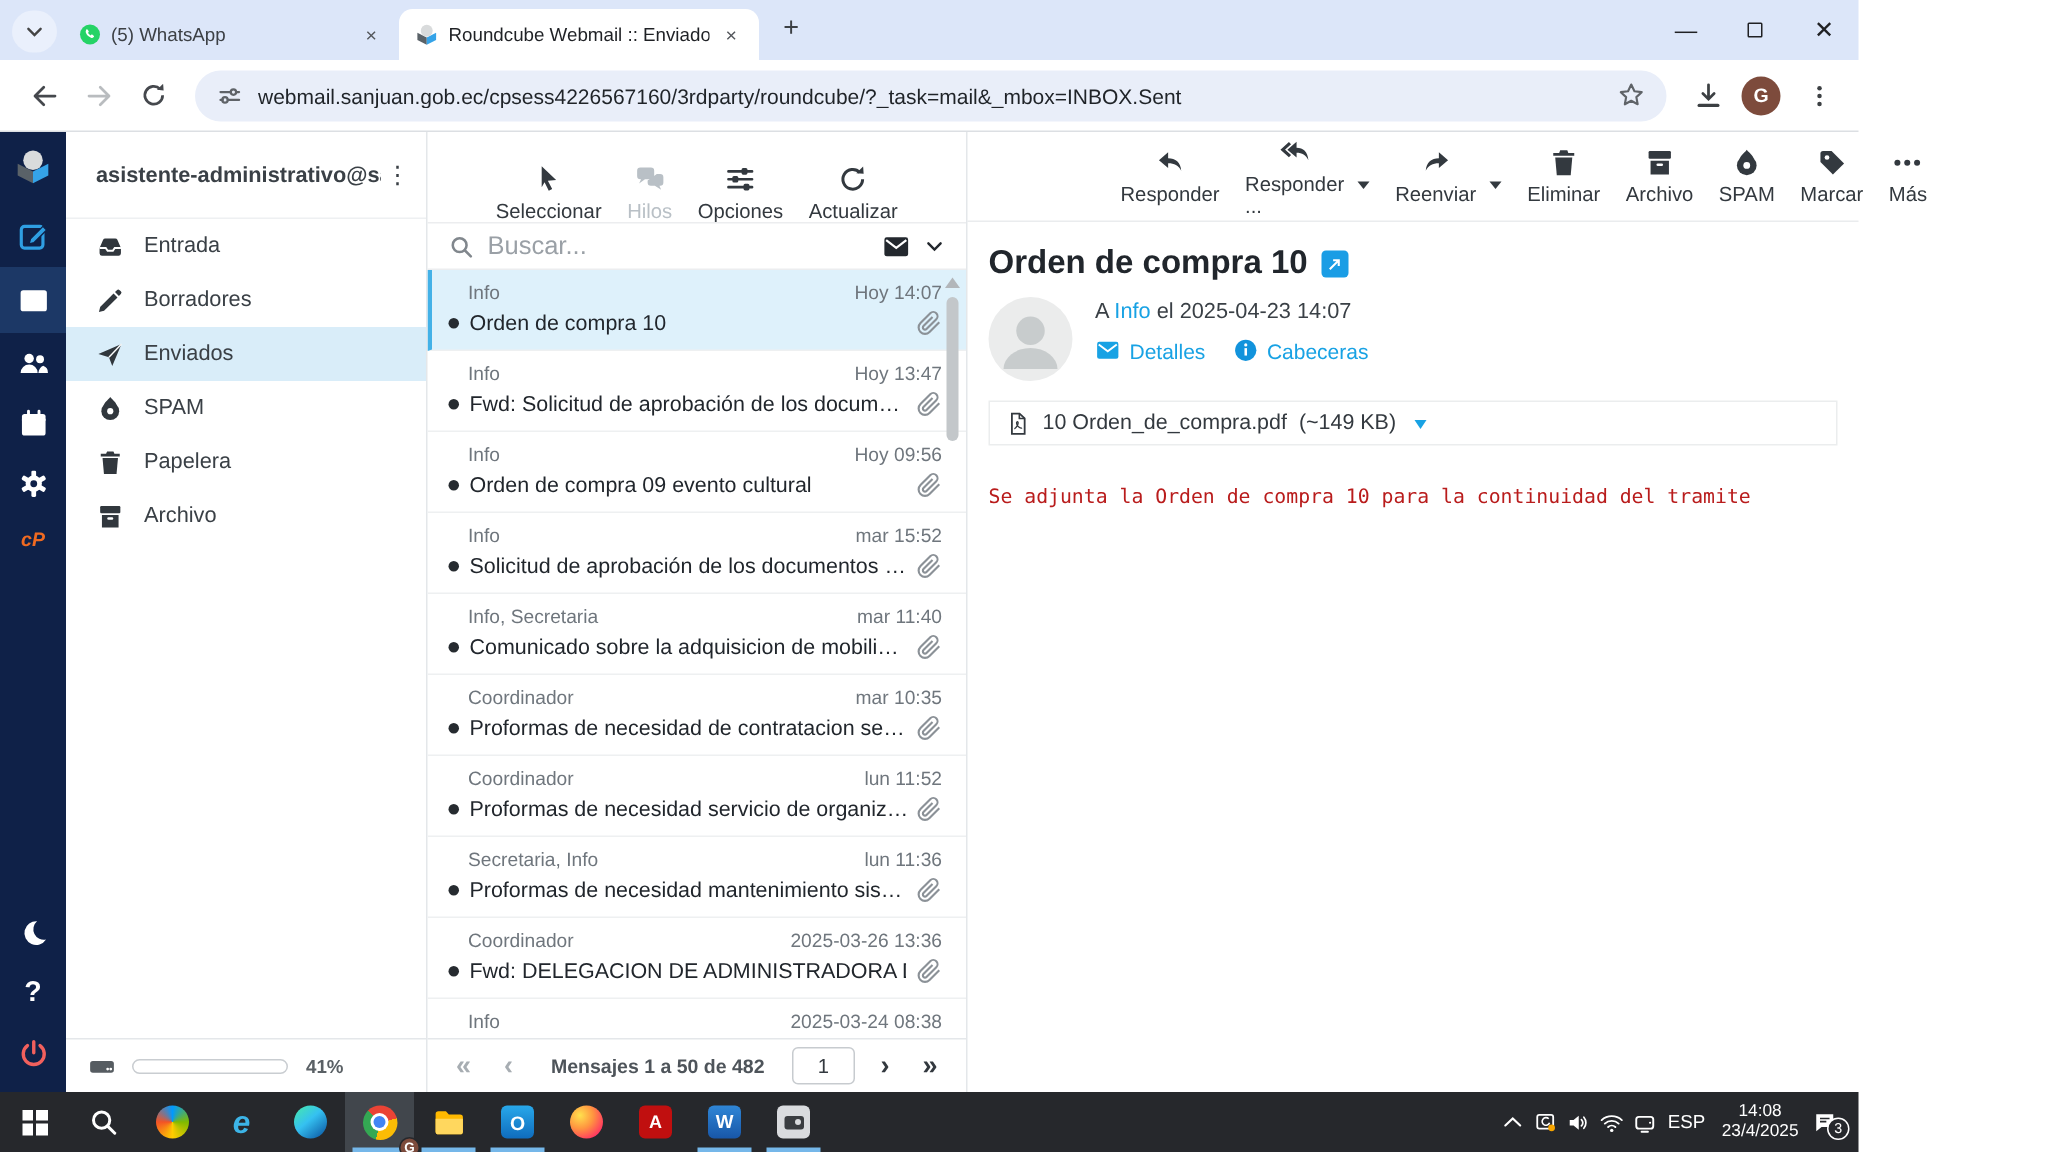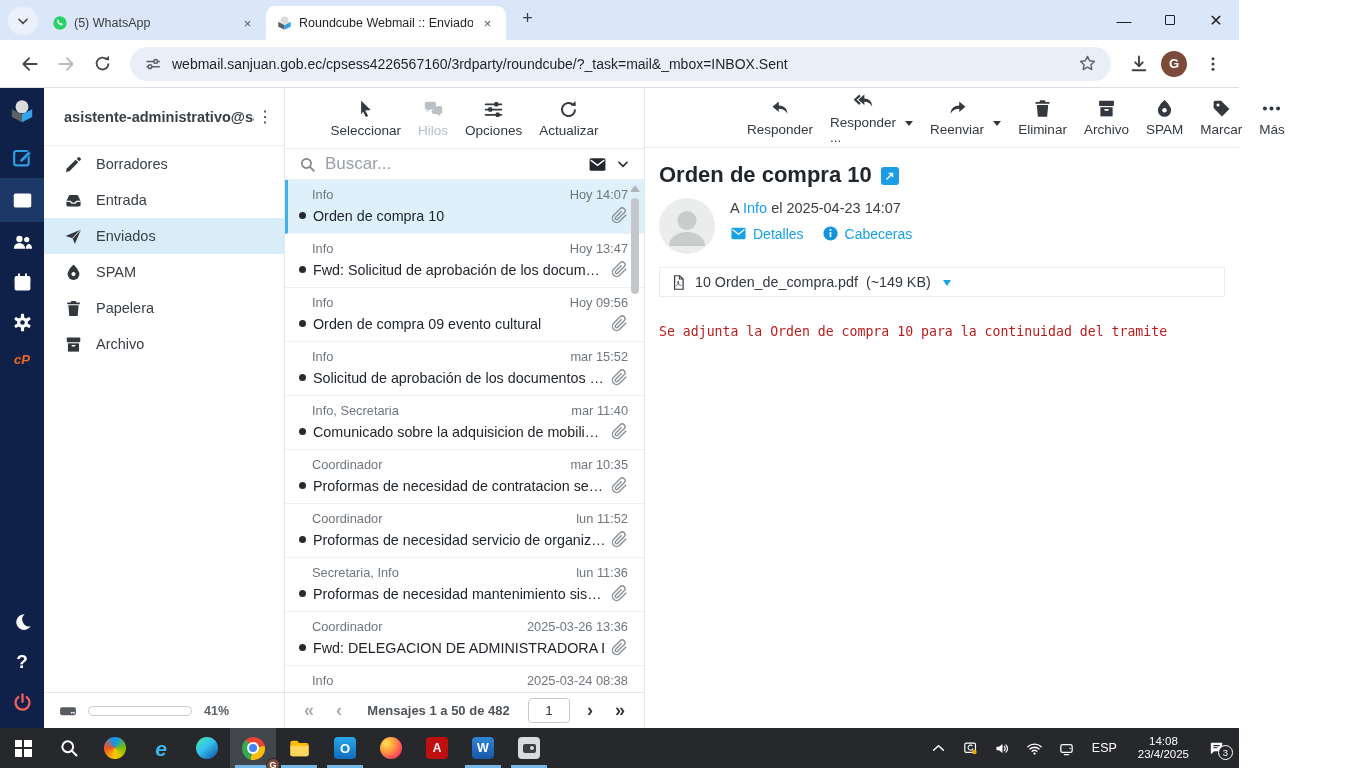--- a/index.html
+++ b/index.html
@@ -47,21 +47,21 @@
   .frow{height:36px;display:flex;align-items:center;padding-left:20px;gap:13px;font-size:14.5px;color:#3a4046;flex:none}
   .frow svg{width:19px;height:19px;color:#31373d;flex:none}
   .frow.sel{background:#d9edf9}
   .ffoot{margin-top:auto;height:36px;border-top:1px solid #e4e7ea;display:flex;align-items:center;padding:0 14px;gap:10px;flex:none}
   .ffoot svg{width:20px;height:20px;color:#565c61}
   .qbar{width:104px;height:10px;border:1px solid #c9cdd1;border-radius:6px;overflow:hidden;background:#fff}
   .qfill{height:100%;background:#6fc0ee}
   .qpct{font-size:12.5px;color:#5a6065;font-weight:700;margin-left:2px}
 
   .list{width:360px;display:flex;flex-direction:column;border-right:1px solid #e4e7ea;flex:none;position:relative}
-  .ltoolbar{height:60px;display:flex;align-items:center;justify-content:center;gap:17px;flex:none}
+  .ltoolbar{height:60px;display:flex;align-items:flex-end;justify-content:center;gap:17px;flex:none}
   .tbtn{display:flex;flex-direction:column;align-items:center;gap:3px;color:#33393f;font-size:13.5px}
   .tbtn svg{width:21px;height:21px}
   .tbtn.disabled{color:#b9c0c6}
   .lsearch{height:32px;display:flex;align-items:center;padding:0 14px;gap:9px;border-top:1px solid #ecedef;border-bottom:1px solid #ecedef;flex:none}
   .lsearch .sic{color:#81878d}
   .lsearch input{border:0;outline:0;flex:1;font-size:17px;color:#202124;min-width:0;font-family:inherit}
   .lsearch input::placeholder{color:#9aa0a6}
   .lsearch .dark{color:#23282e}
   .msgs{flex:1;overflow:hidden;position:relative}
   .msg{height:54px;border-bottom:1px solid #eef0f1;padding:7px 16px 0 27px;position:relative}
@@ -111,21 +111,21 @@
   .ic-chrome:before{content:"";position:absolute;inset:5.5px;border-radius:50%;background:#fff}
   .ic-chrome:after{content:"";position:absolute;inset:7.5px;border-radius:50%;background:#4285f4}
   .gbadge{position:absolute;right:-4px;bottom:-4px;width:14px;height:14px;border-radius:50%;background:#7d4b3c;color:#fff;font-size:9px;font-weight:700;display:flex;align-items:center;justify-content:center;border:1px solid #26282c;z-index:2}
   .ic-out{width:22px;height:22px;border-radius:4px;background:linear-gradient(#28a8ea,#0f6cbd);color:#fff;font-size:13px;font-weight:700;display:flex;align-items:center;justify-content:center}
   .ic-ff{width:22px;height:22px;border-radius:50%;background:radial-gradient(circle at 30% 30%,#ffe14d,#ff9640 40%,#ff3860 78%,#b5007f 100%)}
   .ic-pdf{width:22px;height:22px;border-radius:4px;background:#c00f0f;color:#fff;font-size:12px;font-weight:700;display:flex;align-items:center;justify-content:center}
   .ic-word{width:22px;height:22px;border-radius:4px;background:linear-gradient(#2f86d6,#1857a8);color:#fff;font-size:12.5px;font-weight:700;display:flex;align-items:center;justify-content:center}
   .ic-cap{width:22px;height:22px;border-radius:4px;background:#d9dbde;display:flex;align-items:center;justify-content:center}
   .ic-cap i{display:block;width:13px;height:9px;background:#3a3d41;border-radius:2px;position:relative}
   .ic-cap i:before{content:"";position:absolute;right:2px;top:2px;width:4px;height:4px;border-radius:50%;background:#d9dbde}
-  .tray{margin-left:auto;display:flex;align-items:center;gap:15px;padding-right:8px}
+  .tray{margin-left:auto;display:flex;align-items:center;gap:5px;padding-right:8px}
   .tray svg{width:17px;height:17px}
   .lang{font-size:12.5px;margin:0 2px}
   .clock{font-size:11.5px;text-align:center;line-height:13.5px;margin:0 4px}
   .notif{position:relative;margin-right:6px}
   .nbadge{position:absolute;right:-8px;bottom:-3px;width:15px;height:15px;border-radius:50%;border:1px solid #fff;background:#26282c;color:#fff;font-size:9.5px;display:flex;align-items:center;justify-content:center}
 </style>
 </head>
 <body>
 
 <svg width="0" height="0" style="position:absolute">
@@ -453,29 +453,29 @@
         </div>
     </div>
 
     <div class="folders">
       <div class="fhead">
         <span class="femail">asistente-administrativo@sa...</span>
         <span class="fkebab">⋮</span>
       </div>
       <div class="frow">
           <svg>
+            <use href="#i-inbox"></use>
+          </svg>
+          <span>Entrada</span>
+        </div>
+      <div class="frow">
+          <svg>
             <use href="#i-pencil"></use>
           </svg>
           <span>Borradores</span>
-        </div>
-      <div class="frow">
-          <svg>
-            <use href="#i-inbox"></use>
-          </svg>
-          <span>Entrada</span>
         </div>
       <div class="frow sel">
           <svg>
             <use href="#i-plane"></use>
           </svg>
           <span>Enviados</span>
         </div>
       <div class="frow">
           <svg>
             <use href="#i-flame"></use>

